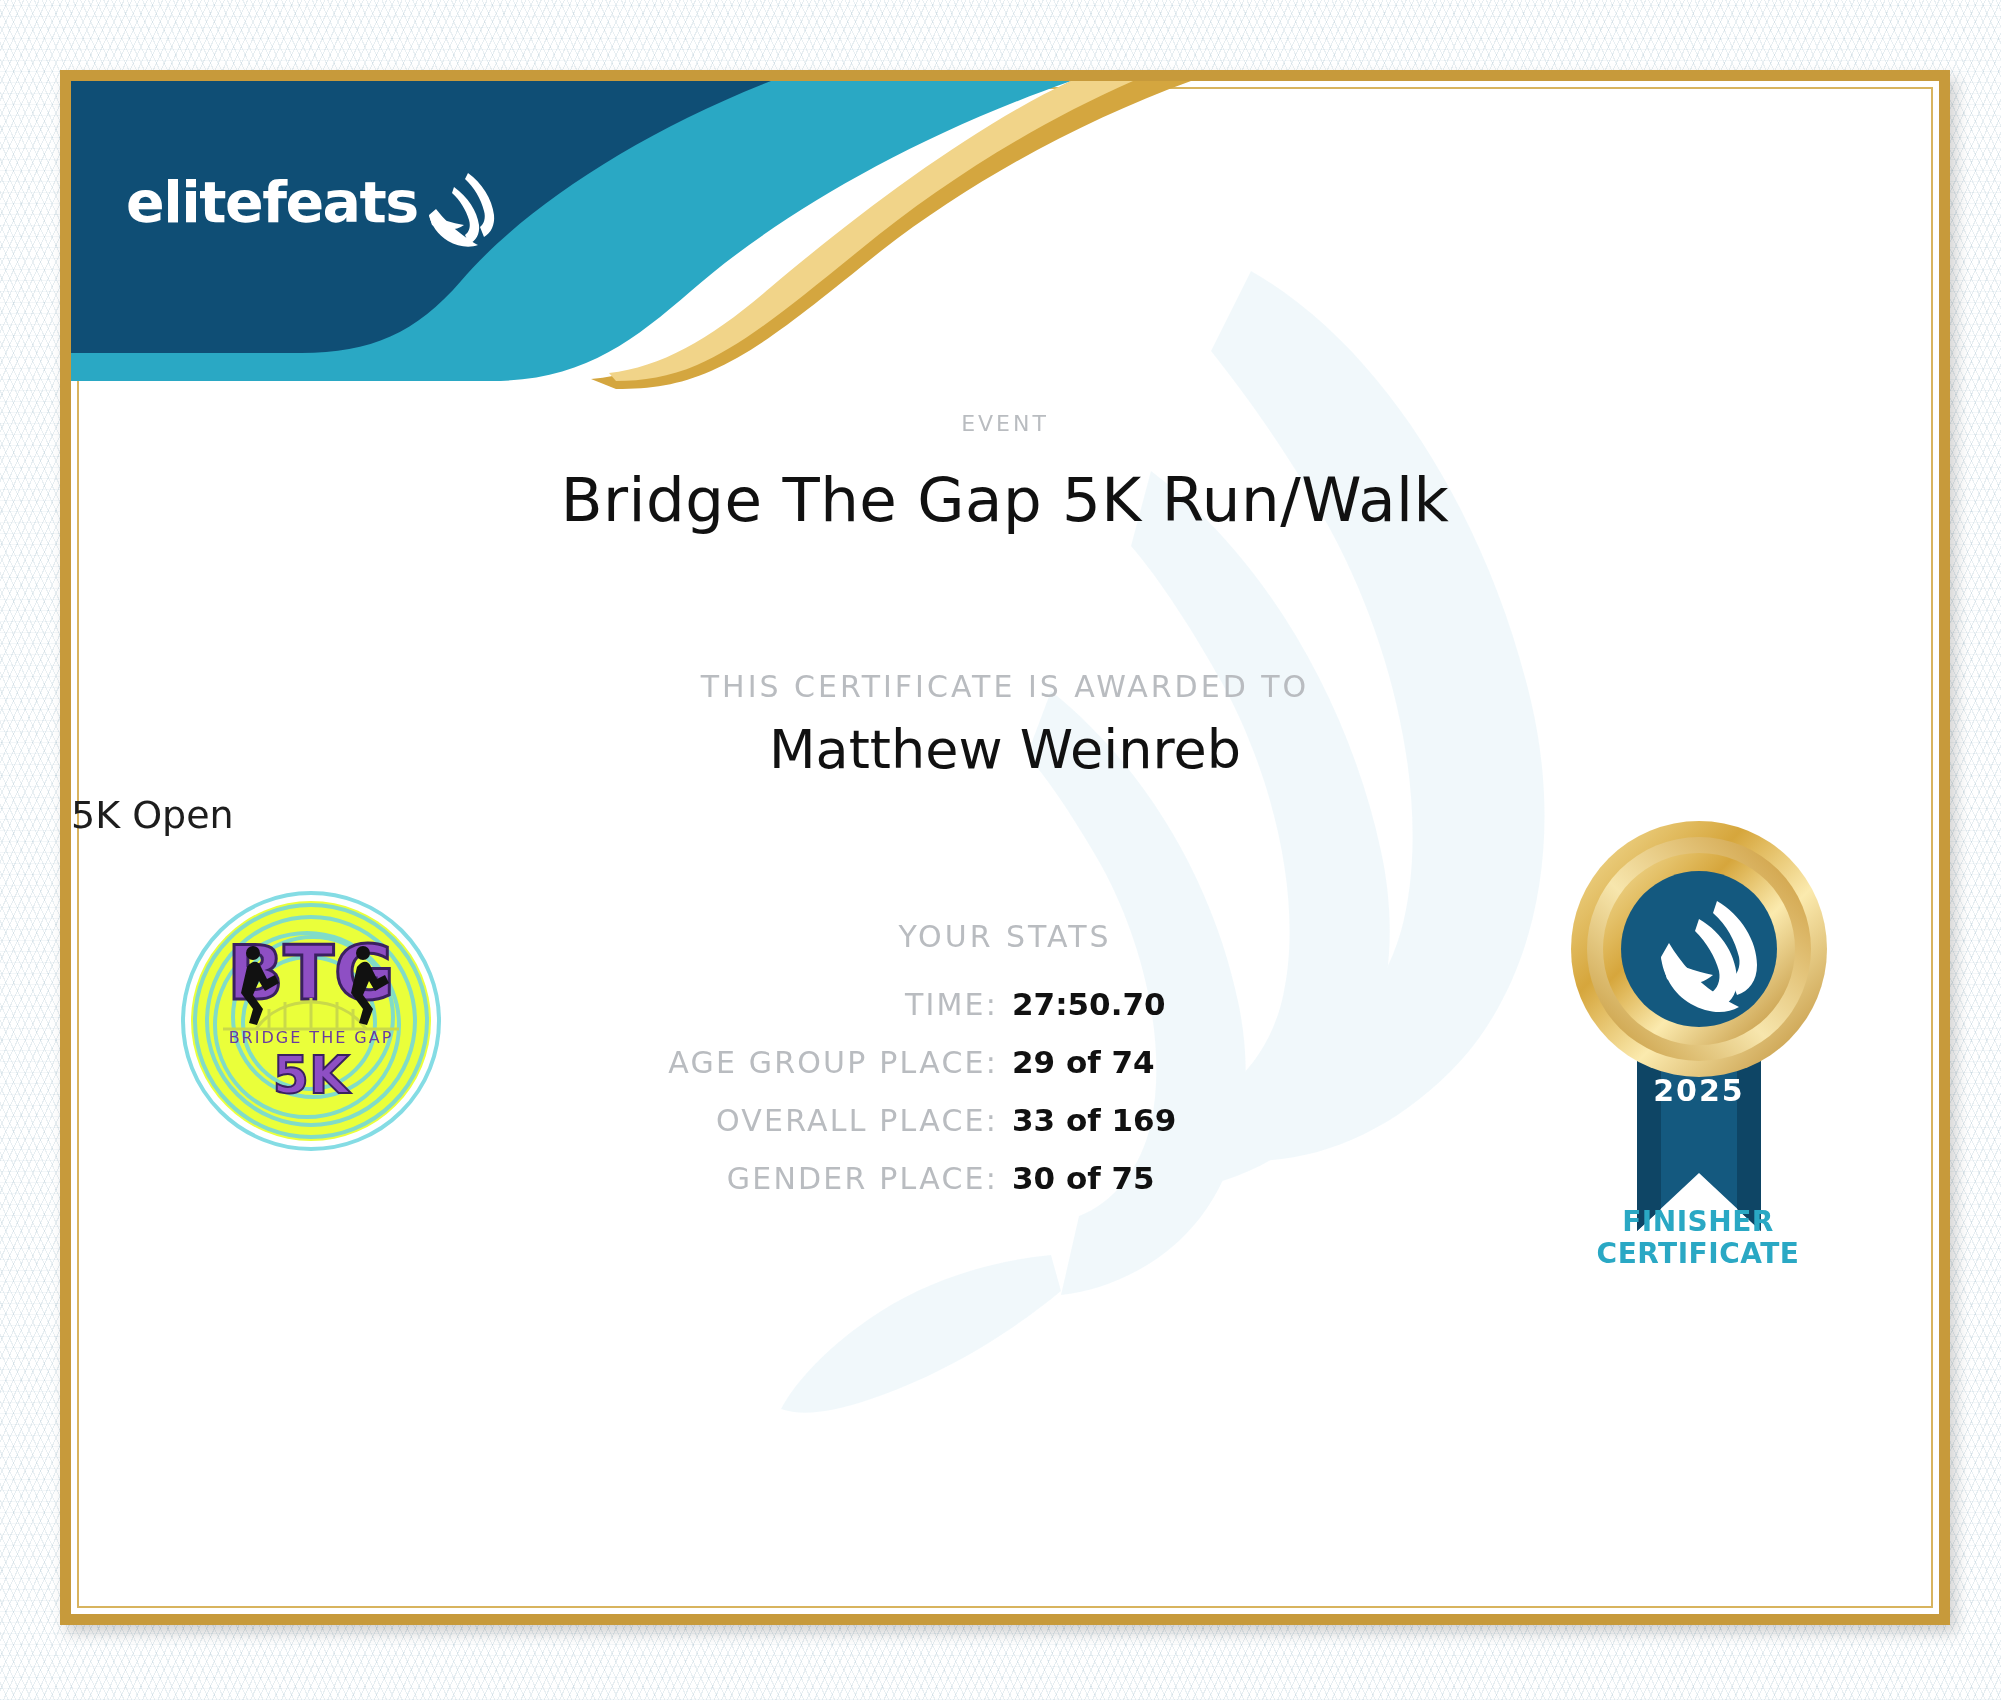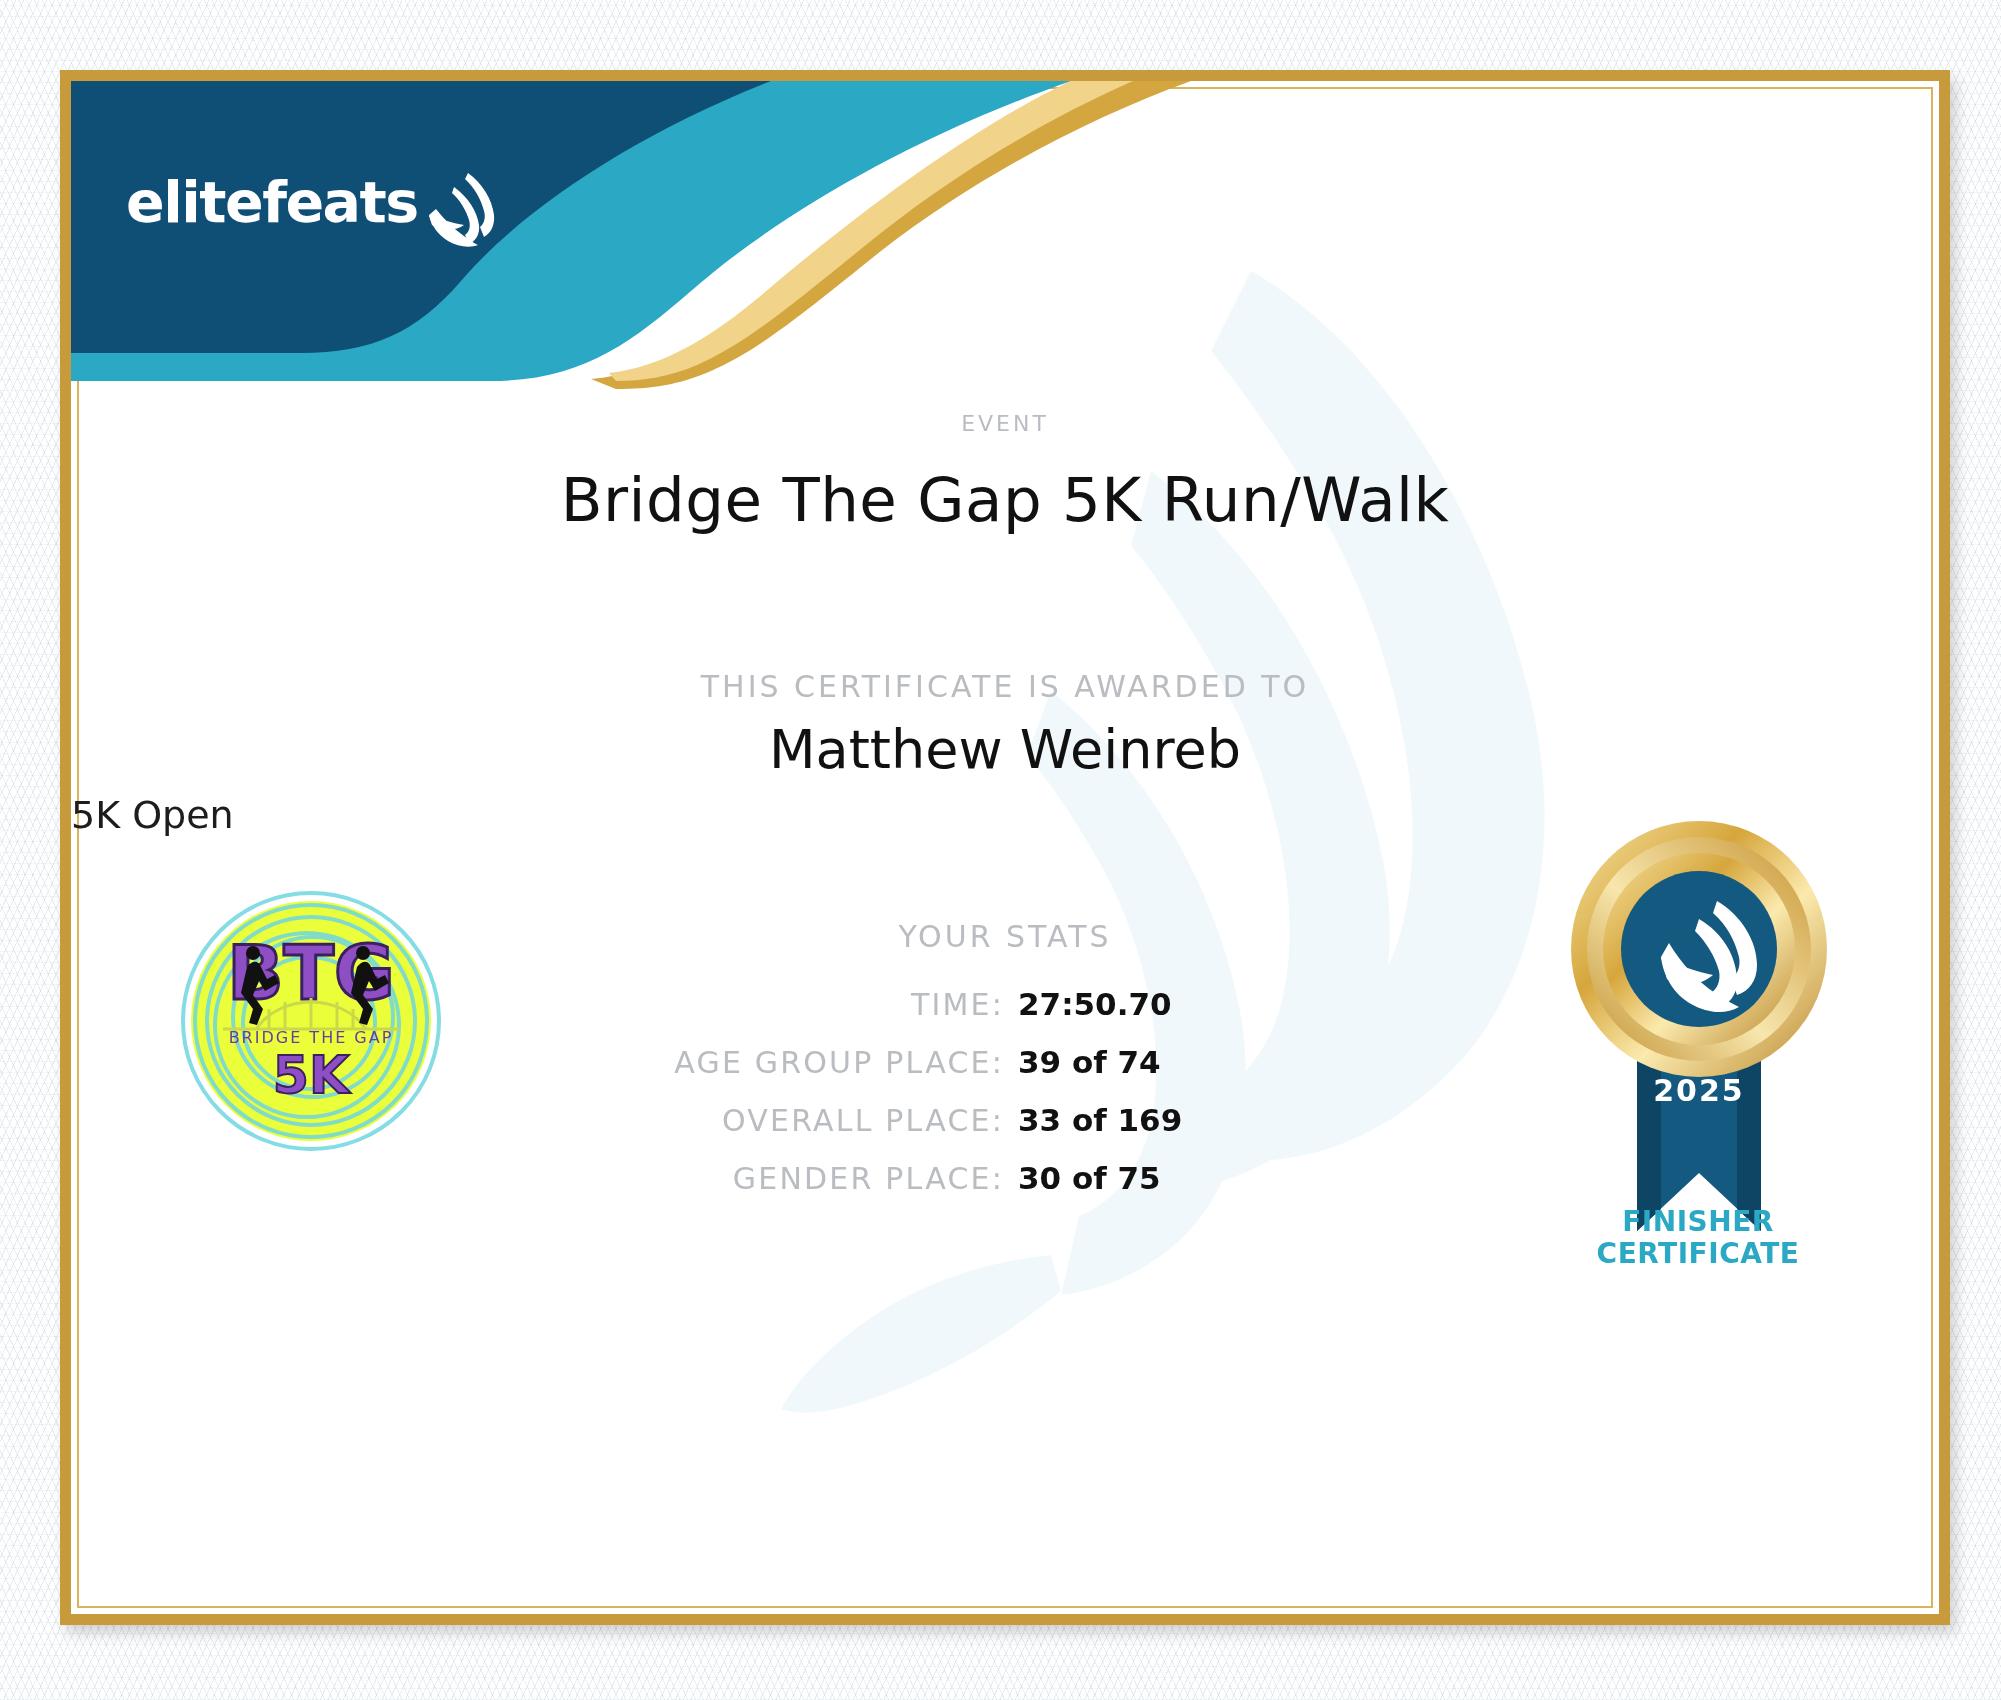--- a/index.html
+++ b/index.html
@@ -151,21 +151,20 @@
     left: 0; right: 0;
     top: 838px;
     font-size: 30px;
   }
 
   .stats {
     position: absolute;
     left: 0;
     top: 905px;
     width: 1868px;
-    padding-left: 6px;
   }
   .stat-row {
     display: flex;
     justify-content: center;
     align-items: baseline;
     margin-bottom: 22px;
   }
   .stat-key {
     width: 560px;
     text-align: right;
@@ -265,21 +264,21 @@
 
     <div class="label stats-label">YOUR STATS</div>
 
     <div class="stats">
       <div class="stat-row">
         <div class="stat-key">TIME:</div>
         <div class="stat-val">27:50.70</div>
       </div>
       <div class="stat-row">
         <div class="stat-key">AGE GROUP PLACE:</div>
-        <div class="stat-val">39 of 74</div>
+        <div class="stat-val">29 of 74</div>
       </div>
       <div class="stat-row">
         <div class="stat-key">OVERALL PLACE:</div>
         <div class="stat-val">33 of 169</div>
       </div>
       <div class="stat-row">
         <div class="stat-key">GENDER PLACE:</div>
         <div class="stat-val">30 of 75</div>
       </div>
     </div>

